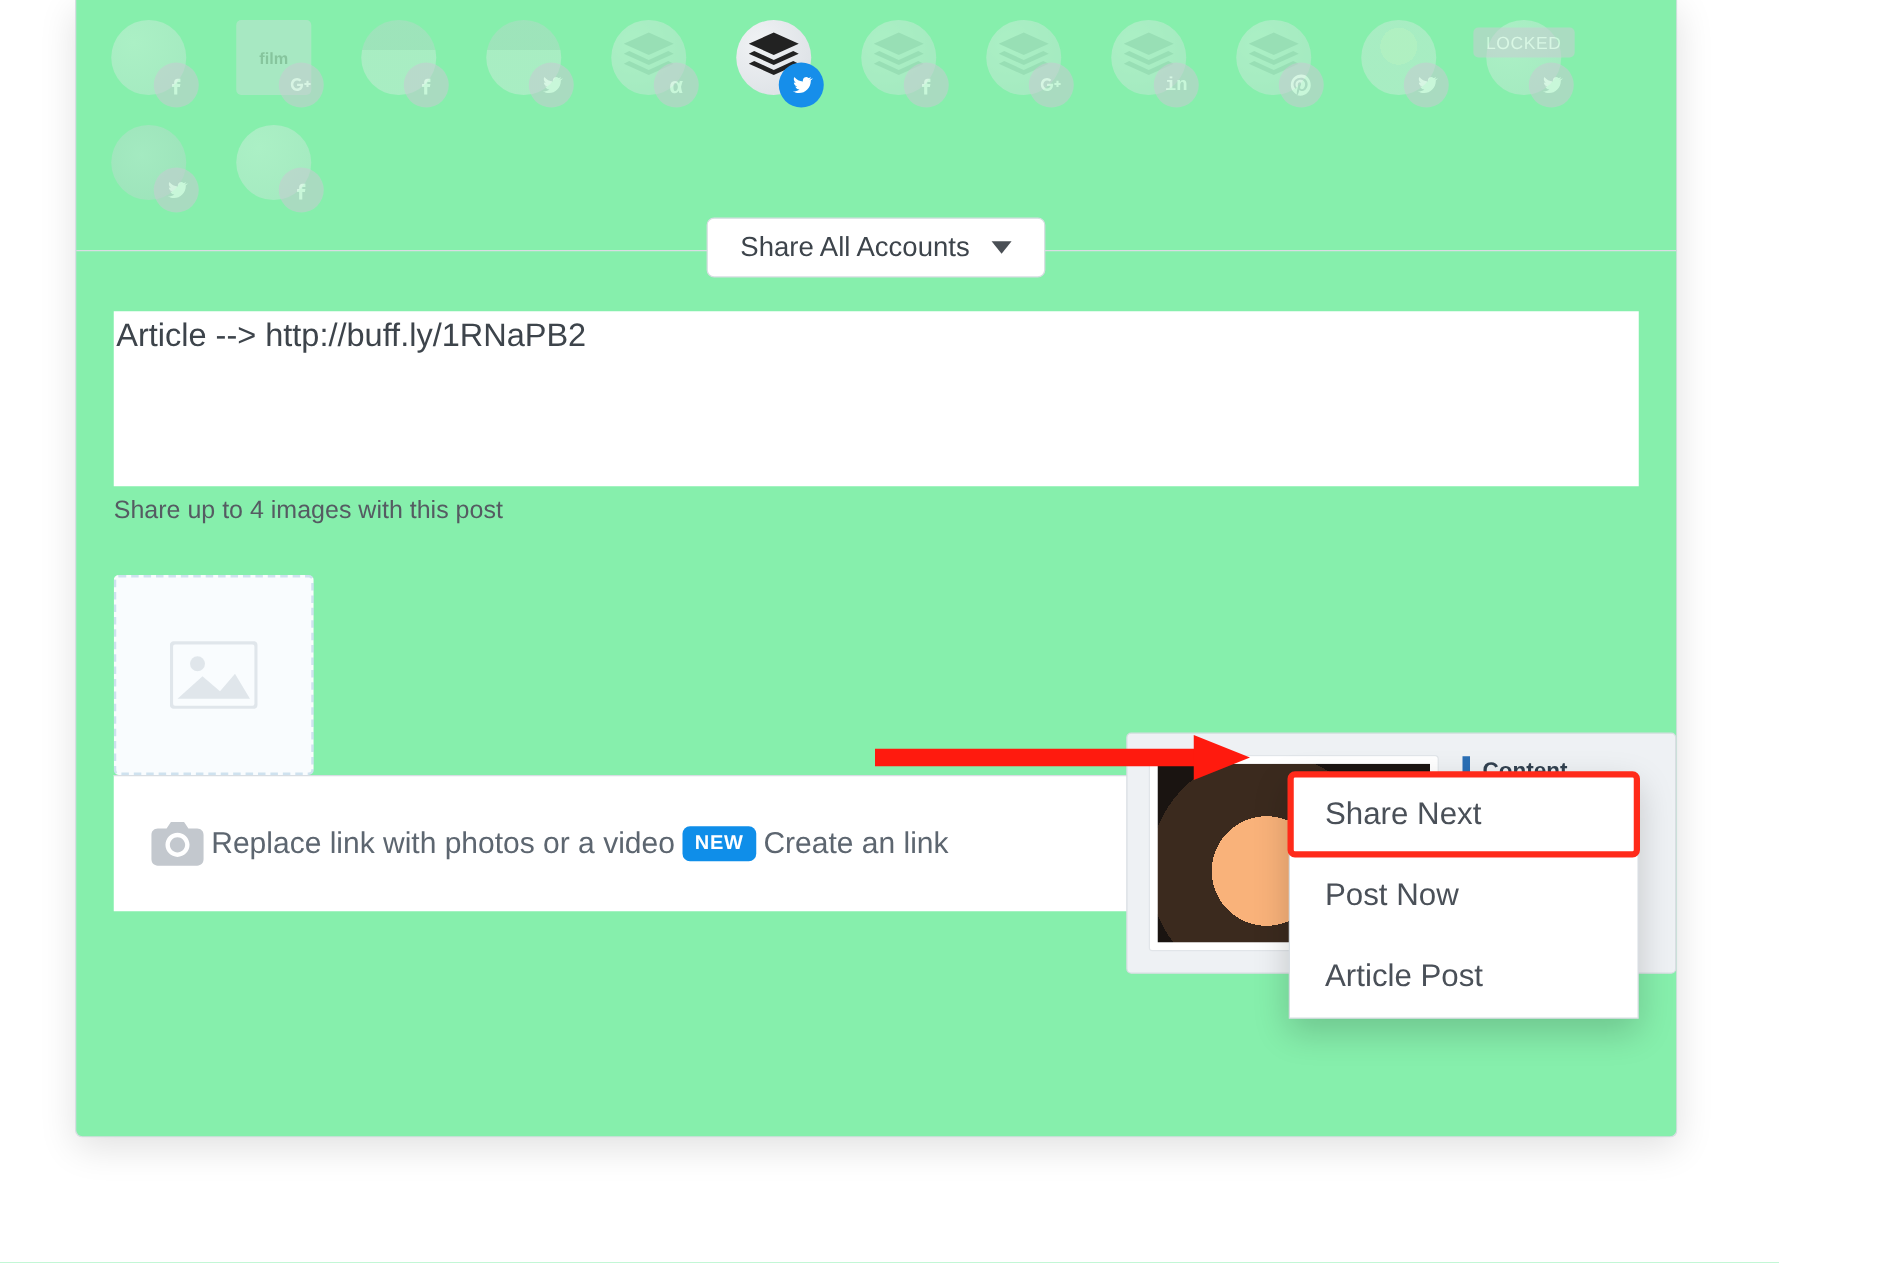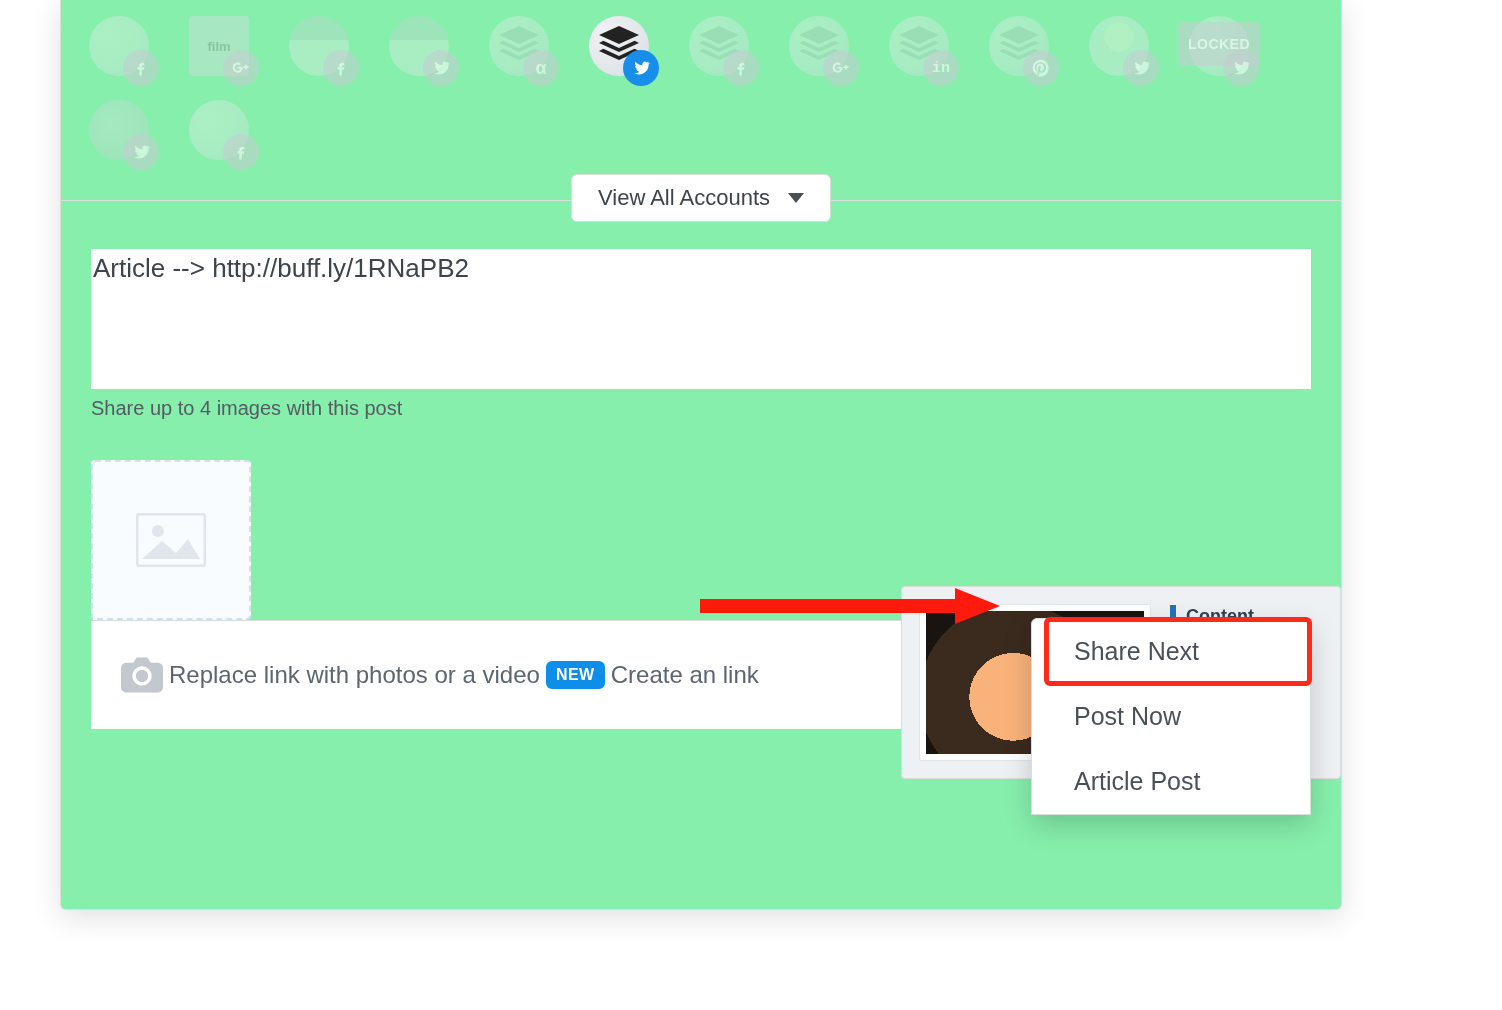--- a/index.html
+++ b/index.html
@@ -47,22 +47,22 @@
   .acct.selected .buffer-glyph svg path{fill:#222;}
   .badge{
     position:absolute;right:-10px;bottom:-10px;width:36px;height:36px;border-radius:50%;
     background:#c6ccd2;display:flex;align-items:center;justify-content:center;
     color:#fff;opacity:.55;
   }
   .acct.selected .badge{background:var(--blue);}
   .badge svg,.badge span{width:20px;height:20px;}
   .locked-pill{
     position:absolute;left:50%;transform:translateX(-50%);top:6px;
-    background:#c8cdd3;color:#fff;font-size:14px;font-weight:700;letter-spacing:.5px;
-    padding:14px 10px;border-radius:4px;opacity:.55;
+    background:#c8cdd3;color:#fff;font-size:14px;font-weight:400;letter-spacing:.5px;
+    padding:4px 10px;border-radius:4px;opacity:.55;
   }
 
   .view-all{
     position:absolute;left:50%;transform:translateX(-50%);bottom:-22px;
     background:#fff;border:1px solid var(--border);border-radius:6px;
     padding:10px 26px;font-size:22px;color:var(--text);display:flex;align-items:center;gap:18px;
     cursor:pointer;
   }
   .caret-down{display:inline-block;border-left:8px solid transparent;border-right:8px solid transparent;border-top:10px solid #4a4f55;}
 
@@ -121,21 +121,21 @@
   .queue-caret{
     background:linear-gradient(#1a93ef,#1483dd);border:none;border-left:1px solid #0f6ebd;
     padding:0 18px;cursor:pointer;display:flex;align-items:center;justify-content:center;
   }
   .caret-up{display:inline-block;border-left:8px solid transparent;border-right:8px solid transparent;border-bottom:10px solid #fff;}
 
   
   .share-menu{
     position:absolute;right:30px;bottom:94px;width:280px;background:#fff;
     border:1px solid var(--border);border-radius:6px 6px 0 0;
-    box-shadow:0 10px 28px rgba(0,0,0,.18);z-index:5;padding-left:14px;
+    box-shadow:0 10px 28px rgba(0,0,0,.18);z-index:5;
   }
   .share-menu .item{
     font-size:25px;color:#4a5058;padding:18px 28px;cursor:pointer;
   }
   .share-menu .item.highlight{
     outline:5px solid #ff2a1a;outline-offset:-3px;border-radius:4px;
   }
 
   
   .anno-arrow{
@@ -294,21 +294,21 @@
           <div class="badge">
               <svg viewBox="0 0 24 24">
                 <path fill="#fff" d="M13 9h3V6h-3c-1.7 0-3 1.3-3 3v2H8v3h2v7h3v-7h2.5l.5-3H13V9z"></path>
               </svg>
             </div>
         </div>
 
       </div>
 
       <button class="view-all">
-        <span>View All Accounts</span>
+        <span>Share All Accounts</span>
         <span class="caret-down"></span>
       </button>
     </div>
 
     <div class="compose">
       <textarea style="">Article --&gt; http://buff.ly/1RNaPB2</textarea>
 
       <div class="hint">Share up to 4 images with this post</div>
 
       <div class="upload-row">

